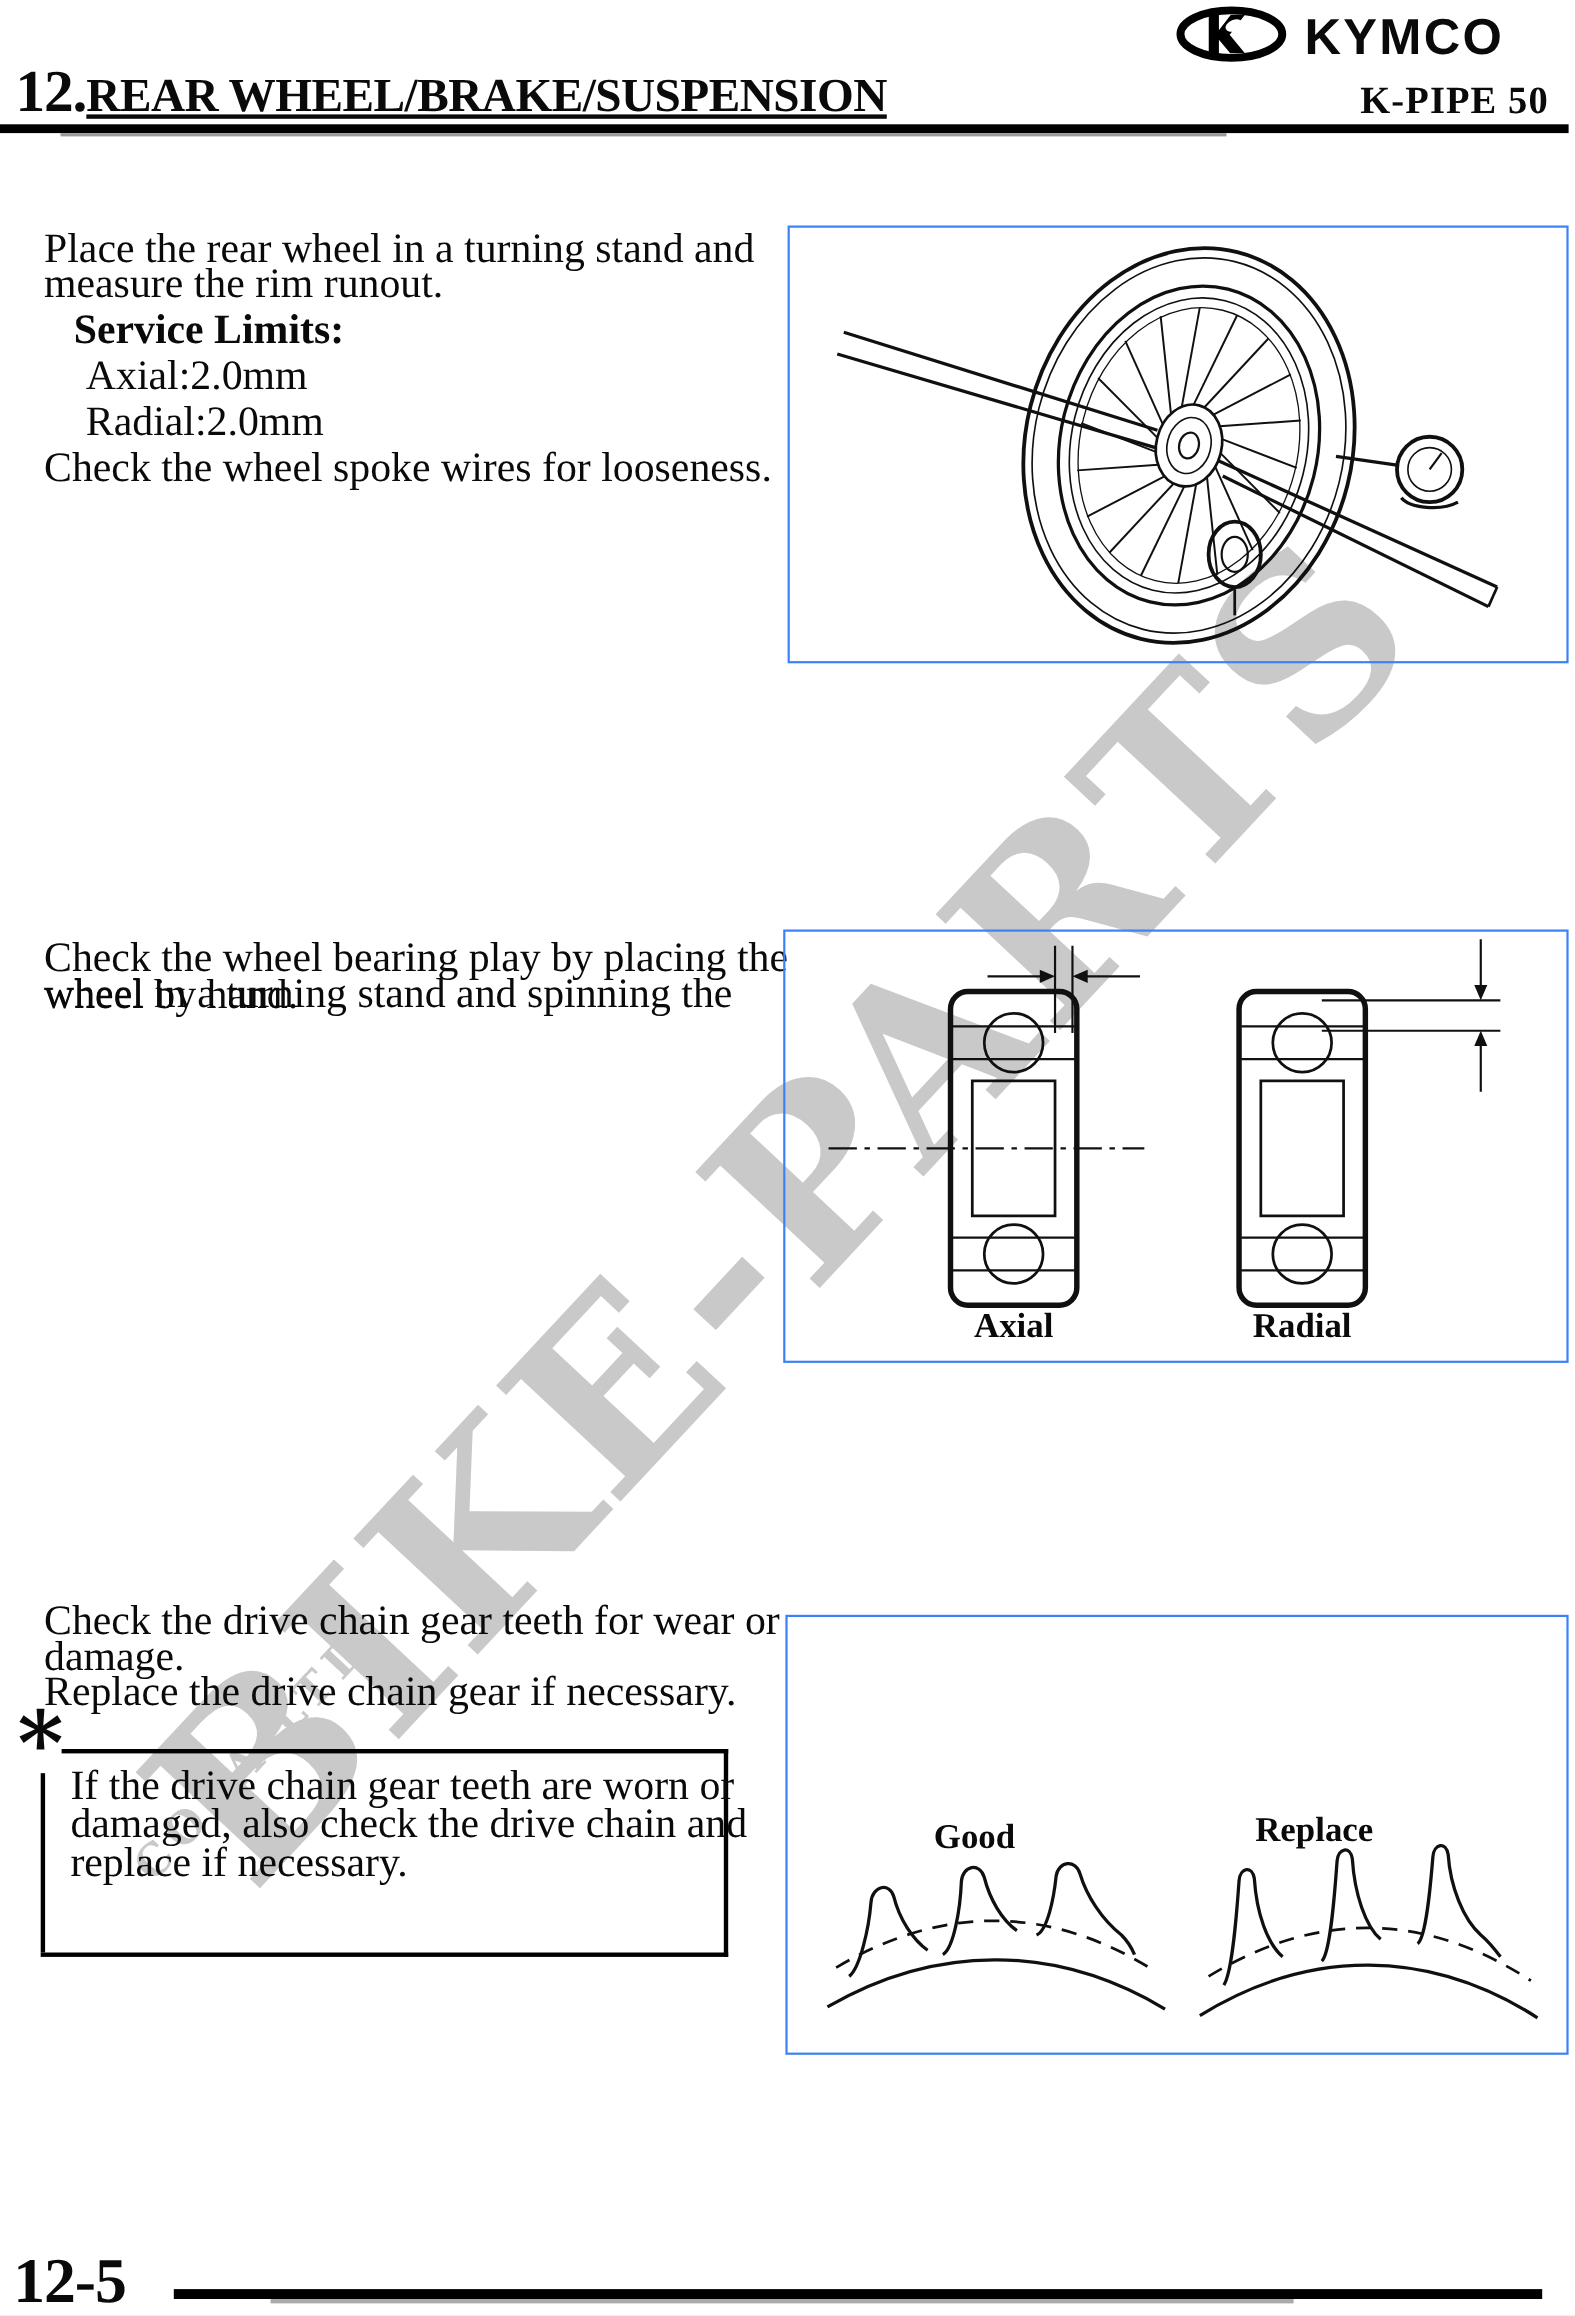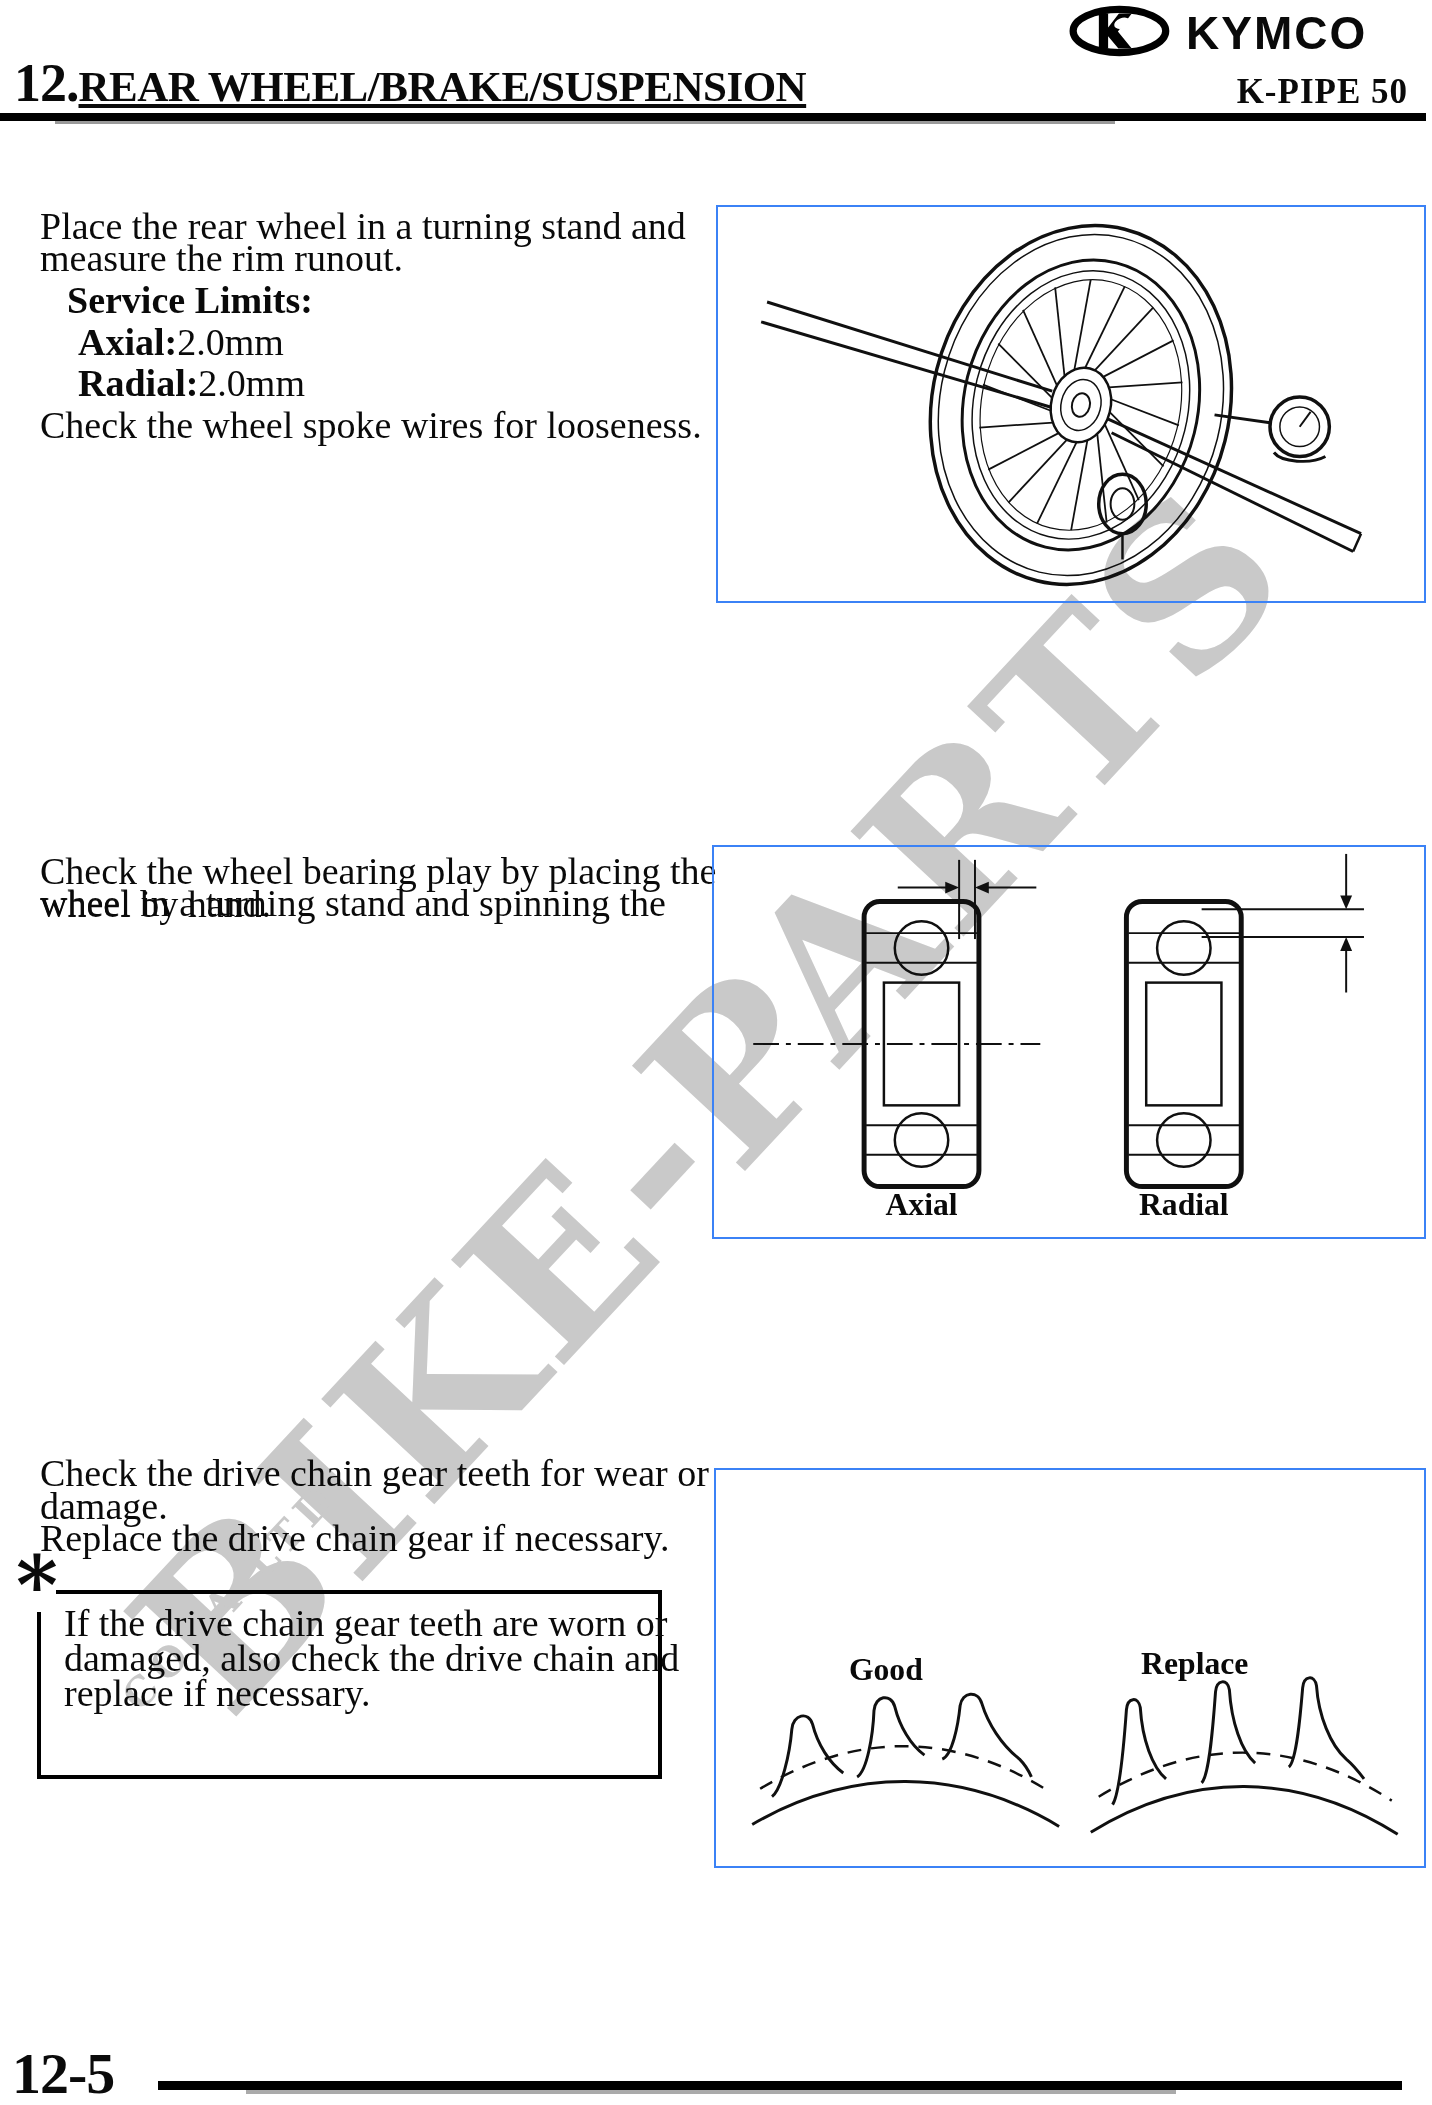--- a/index.html
+++ b/index.html
@@ -24,21 +24,21 @@
                 font-weight:bold; font-size:46px; letter-spacing:2px; }
   .title-row  { left:14px; top:52px; display:flex; align-items:baseline; }
   .title-num  { font-size:54px; font-weight:bold; letter-spacing:-1px; }
   .title-text { font-size:43px; font-weight:bold; letter-spacing:-0.5px;text-decoration:underline; }
   .model-text { right:24px; top:72px; font-size:35px; font-weight:bold; letter-spacing:1px; }
   .rule-top      { left:0; top:113px; width:1426px; height:8px; background:#000; }
   .rule-top-gray { left:55px; top:121px; width:1060px; height:3px; background:#9a9a9a; }
   
   .tline { position:absolute; z-index:2; font-size:38px; line-height:32px; white-space:nowrap; }
   .bold  { font-weight:bold;margin-left:27px; }
-  .limit-label { display:inline-block; min-width:80px; font-weight:bold; }
+  .limit-label { display:inline-block; min-width:80px; font-weight:normal; }
   
   .figbox { position:absolute; z-index:2; border:2px solid #3b82f6; background:transparent;font-weight:bold; }
   .fig1 { left:716px; top:205px;  width:710px; height:398px; }
   .fig2 { left:712px; top:845px;  width:714px; height:394px; }
   .fig3 { left:714px; top:1468px; width:712px; height:400px; }
   .figbox svg { width:100%; height:100%; display:block; }
   
   .nbar { position:absolute; z-index:2; background:#000; }
   .note-top    { left:56px;  top:1590px; width:606px; height:4px; }
   .note-right  { left:658px; top:1590px; width:4px;   height:189px; }

